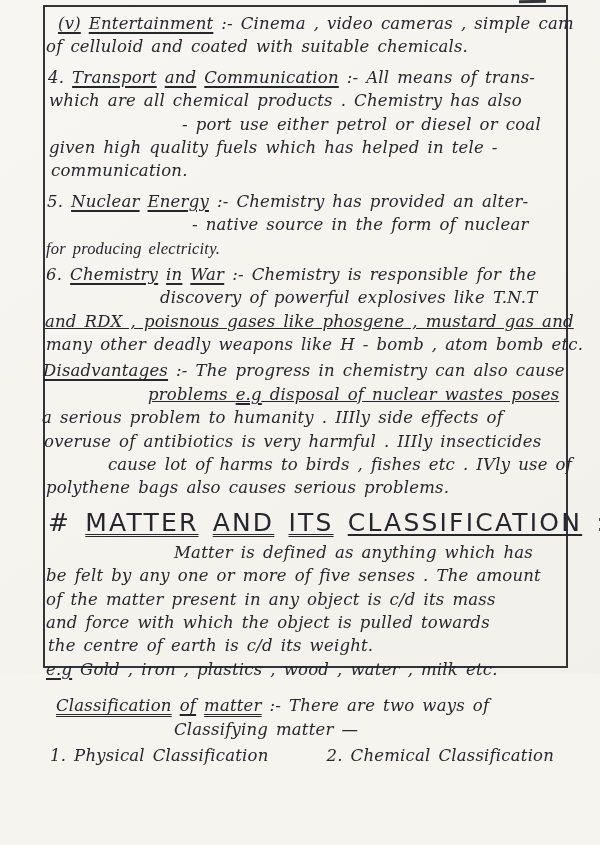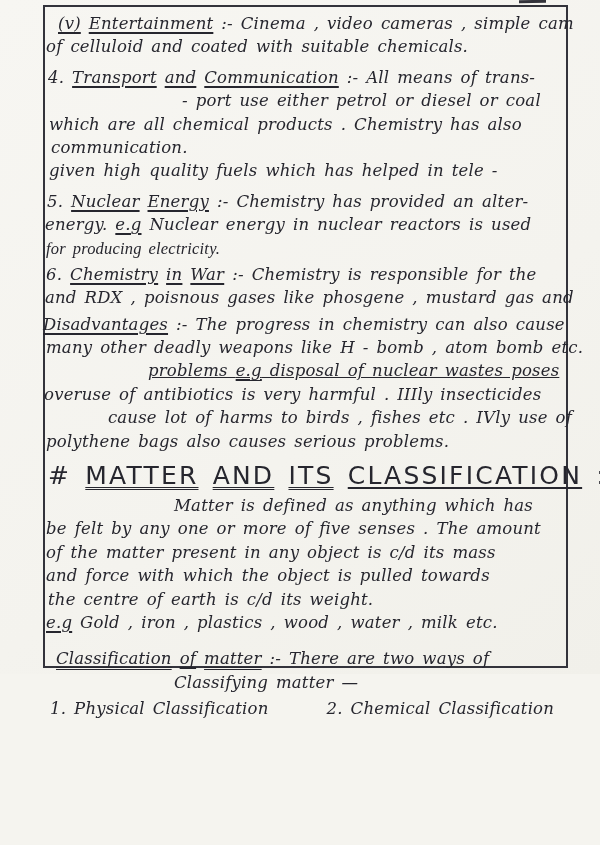--- a/index.html
+++ b/index.html
@@ -65,32 +65,34 @@
 </head>
 <body>
 
 <div class="page">
   <div class="stray-mark"></div>
   <div class="page-border"></div>
   <div class="content">
       <div class="line" style="margin-left: 6px;"><span class="u">(v)</span><span> </span><span class="u">Entertainment</span><span> :- Cinema , video cameras , simple cam</span></div>
       <div class="line" style="margin-left: -6px;"><span>of celluloid and coated with suitable chemicals.</span></div>
       <div class="line" style="margin-left: -4px; margin-top: 7px;"><span>4. </span><span class="u">Transport</span><span> </span><span class="u">and</span><span> </span><span class="u">Communication</span><span> :- All means of trans-</span></div>
+      <div class="line" style="margin-left: -3px;"><span>which are all chemical products . Chemistry has also</span></div>
       <div class="line" style="margin-left: 130px;"><span>- port use either petrol or diesel or coal</span></div>
-      <div class="line" style="margin-left: -3px;"><span>which are all chemical products . Chemistry has also</span></div>
+      <div class="line" style="margin-left: -3px;"><span>given high quality fuels which has helped in tele -</span></div>
       <div class="line" style="margin-left: -1px;"><span>communication.</span></div>
-      <div class="line" style="margin-left: -3px;"><span>given high quality fuels which has helped in tele -</span></div>
       <div class="line" style="margin-left: -5px; margin-top: 7px;"><span>5. </span><span class="u">Nuclear</span><span> </span><span class="u">Energy</span><span> :- Chemistry has provided an alter-</span></div>
-      <div class="line" style="margin-left: -7px;"><span>energy. </span><span class="u">e.g</span><span> Nuclear energy in nuclear reactors is used</span></div>
+      <div class="line" style="margin-left: 140px;"><span>- native source in the form of nuclear</span></div>
       <div class="line" style="margin-left: -6px; font-family: Liberation Serif, serif;"><span>for producing electricity.</span></div>
       <div class="line" style="margin-left: -6px; margin-top: 3px;"><span>6. </span><span class="u">Chemistry</span><span> </span><span class="u">in</span><span> </span><span class="u">War</span><span> :- Chemistry is responsible for the</span></div>
-      <div class="line" style="margin-left: -7px;"><span>and RDX , poisnous gases like phosgene , mustard gas and</span></div>
+      <div class="line" style="margin-left: 108px;"><span>discovery of powerful explosives like T.N.T</span></div>
+      <div class="line" style="margin-left: -7px; text-decoration: underline;"><span>and RDX , poisnous gases like phosgene , mustard gas and</span></div>
+      <div class="line" style="margin-left: -6px;"><span>many other deadly weapons like H - bomb , atom bomb etc.</span></div>
       <div class="line" style="margin-left: -9px; margin-top: 3px;"><span class="u">Disadvantages</span><span> :- The progress in chemistry can also cause</span></div>
-      <div class="line" style="margin-left: -6px;"><span>many other deadly weapons like H - bomb , atom bomb etc.</span></div>
       <div class="line" style="margin-left: 96px; text-decoration: underline;"><span>problems </span><span class="u">e.g</span><span> disposal of nuclear wastes poses</span></div>
+      <div class="line" style="margin-left: -10px;"><span>a serious problem to humanity . IIIly side effects of</span></div>
       <div class="line" style="margin-left: -8px;"><span>overuse of antibiotics is very harmful . IIIly insecticides</span></div>
       <div class="line" style="margin-left: -6px; text-align: right;"><span>cause lot of harms to birds , fishes etc . IVly use of</span></div>
       <div class="line" style="margin-left: -6px;"><span>polythene bags also causes serious problems.</span></div>
       <div class="line heading-line" style="margin-left: -4px; margin-top: 7px;"><span># </span><span class="du">MATTER</span><span> </span><span class="du">AND</span><span> </span><span class="du">ITS</span><span> </span><span class="u">CLASSIFICATION</span><span> :-</span></div>
       <div class="line" style="margin-left: 122px; margin-top: 2px;"><span>Matter is defined as anything which has</span></div>
       <div class="line" style="margin-left: -6px;"><span>be felt by any one or more of five senses . The amount</span></div>
       <div class="line" style="margin-left: -6px;"><span>of the matter present in any object is c/d its mass</span></div>
       <div class="line" style="margin-left: -6px;"><span>and force with which the object is pulled towards</span></div>
       <div class="line" style="margin-left: -4px;"><span>the centre of earth is c/d its weight.</span></div>
       <div class="line" style="margin-left: -6px;"><span class="u">e.g</span><span> Gold , iron , plastics , wood , water , milk etc.</span></div>

